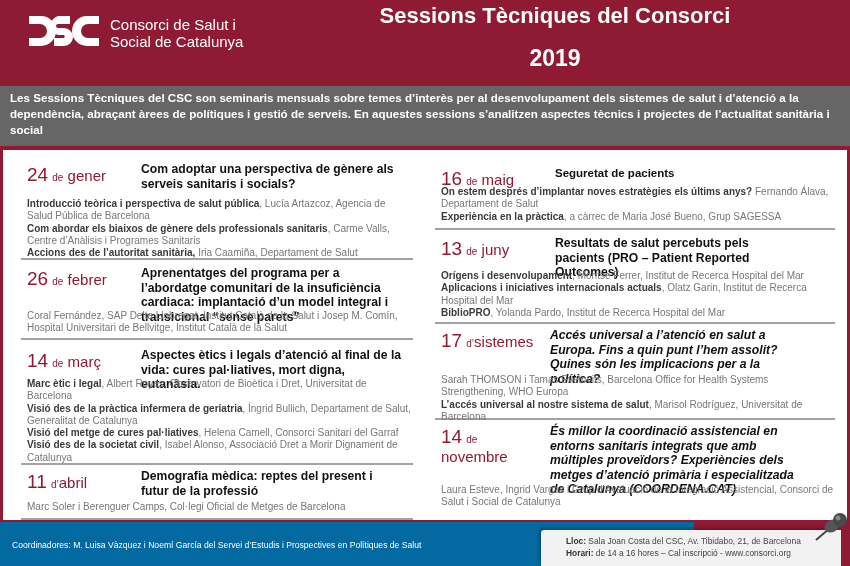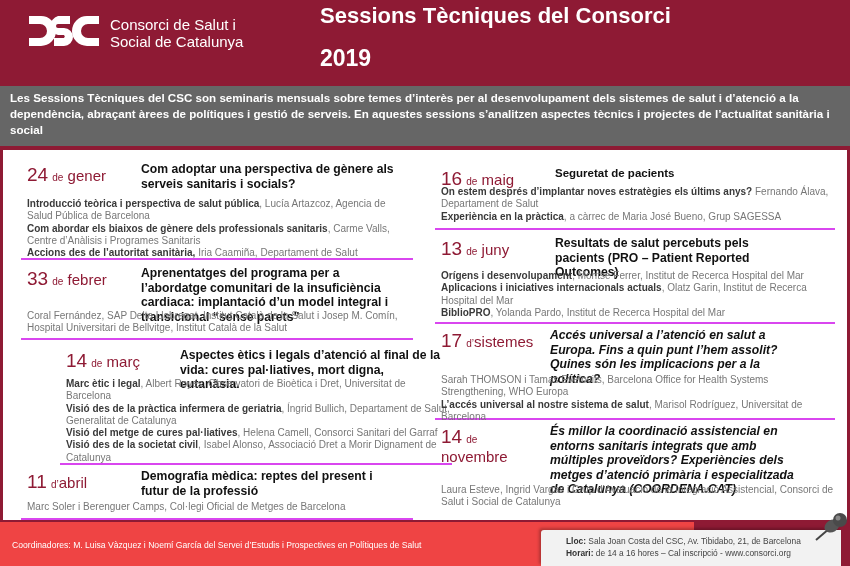--- a/index.html
+++ b/index.html
@@ -2,43 +2,43 @@
 <html><head>
 <meta charset="utf-8">
 <style>
   * { box-sizing: border-box; margin: 0; padding: 0; }
   html, body { width: 850px; height: 566px; overflow: hidden; }
   body { background: #8e1a34; font-family: "Liberation Sans", sans-serif; position: relative; }
 
   .header { position: absolute; left: 0; top: 0; width: 850px; height: 84px; background: #8e1a34; }
   .logo-mark { position: absolute; left: 28px; top: 14px; width: 72px; height: 34px; }
   .logo-text { position: absolute; left: 110px; top: 16px; color: #fff; font-size: 15px; line-height: 17px; font-weight: normal; }
-  .title { position: absolute; left: 320px; top: 0; width: 470px; color: #fff; font-weight: bold; font-size: 22px; }
+  .title { position: absolute; left: 320px; top: 0; width: 470px; text-align: center; color: #fff; font-weight: bold; font-size: 22px; }
   .title .l1 { display: block; margin-top: 2px; height: 28px; line-height: 28px; }
   .title .l2 { display: block; margin-top: 14px; line-height: 28px; font-size: 23px; }
 
   .intro { position: absolute; left: 0; top: 86px; width: 850px; height: 60px; background: #666666; color: #fff; font-weight: bold; font-size: 11.6px; line-height: 16px; padding: 4px 10px 0 10px; }
 
   .content { position: absolute; left: 3px; top: 150px; width: 844px; height: 370px; background: #fff; }
   .col { position: absolute; top: 0; }
   .col-left { left: 0; width: 422px; }
   .col-right { left: 422px; width: 422px; }
 
-  .session { position: absolute; left: 18px; width: 392px; border-bottom: 2px solid #d946ef; }
+  .session { position: absolute; left: 18px; width: 392px; border-bottom: 2px solid #a3a3a3; }
   .col-right .session { left: 10px; width: 400px; }
   .session-date { position: absolute; left: 6px; top: 0; color: #8e1a34; font-weight: normal; font-size: 15px; }
   .session-date .day { font-size: 19px; }
   .session-date .de { font-size: 10px; }
   .session-date .month { font-size: 15px; }
   .session-title { position: absolute; color: #111; font-weight: bold; font-size: 12.2px; line-height: 14.5px; }
   .session-speakers { position: absolute; left: 6px; right: 0; font-size: 10px; line-height: 12.3px; color: #777; }
   .session-speakers .talk { display: block; }
   .session-speakers b { color: #3a3a3a; font-weight: bold; }
 
-  .footer { position: absolute; left: 0; top: 522px; width: 694px; height: 44px; background: #ef4444; }
+  .footer { position: absolute; left: 0; top: 522px; width: 694px; height: 44px; background: #0369a1; }
   .coord { position: absolute; left: 12px; top: 18px; color: #fff; font-size: 8.6px; }
   .info-box { position: absolute; left: 541px; top: 530px; width: 300px; height: 36px; background: #f2f2f2; border-top-left-radius: 3px; box-shadow: -2px -2px 3px rgba(0,0,0,0.25); font-size: 8.4px; color: #444; padding: 6px 1px 0 25px; line-height: 11.5px; }
   .info-box b { color: #333; }
   .pin { position: absolute; left: 812px; top: 512px; width: 38px; height: 30px; }
 </style>
 </head>
 <body>
 
 <div class="header">
   <svg class="logo-mark" viewBox="0 0 72 34">
@@ -66,27 +66,27 @@
       <div class="session" style="top: 6px; height: 104px;">
         <div class="session-date" style="top: 8px;"><span class="day">24</span> <span class="de">de</span> <span class="month">gener</span></div>
         <div class="session-title" style="left: 120px; top: 6px; width: 262px;">Com adoptar una perspectiva de gènere als serveis sanitaris i socials?</div>
         <div class="session-speakers" style="top: 42px;">
           <span class="talk"><b>Introducció teòrica i perspectiva de salut pública</b><span>, Lucía Artazcoz, Agencia de Salud Pública de Barcelona</span></span>
           <span class="talk"><b>Com abordar els biaixos de gènere dels professionals sanitaris</b><span>, Carme Valls, Centre d’Anàlisis i Programes Sanitaris</span></span>
           <span class="talk"><b>Accions des de l’autoritat sanitària,</b><span> Iria Caamiña, Departament de Salut</span></span>
         </div>
       </div>
       <div class="session" style="top: 110px; height: 80px;">
-        <div class="session-date" style="top: 8px;"><span class="day">33</span> <span class="de">de</span> <span class="month">febrer</span></div>
+        <div class="session-date" style="top: 8px;"><span class="day">26</span> <span class="de">de</span> <span class="month">febrer</span></div>
         <div class="session-title" style="left: 120px; top: 6px; width: 262px;">Aprenentatges del programa per a l’abordatge comunitari de la insuficiència cardiaca: implantació d’un model integral i transicional “sense parets”</div>
         <div class="session-speakers" style="top: 50px;">
           <span class="talk"><b></b><span>Coral Fernández, SAP Delta Llobregat, Institut Català de la Salut i Josep M. Comín, Hospital Universitari de Bellvitge, Institut Català de la Salut</span></span>
         </div>
       </div>
-      <div class="session" style="top: 190px; height: 125px; margin-left: 39px;">
+      <div class="session" style="top: 190px; height: 125px;">
         <div class="session-date" style="top: 10px;"><span class="day">14</span> <span class="de">de</span> <span class="month">març</span></div>
         <div class="session-title" style="left: 120px; top: 8px; width: 262px;">Aspectes ètics i legals d’atenció al final de la vida: cures pal·liatives, mort digna, eutanàsia.</div>
         <div class="session-speakers" style="top: 38px;">
           <span class="talk"><b>Marc ètic i legal</b><span>, Albert Royes, Observatori de Bioètica i Dret, Universitat de Barcelona</span></span>
           <span class="talk"><b>Visió des de la pràctica infermera de geriatria</b><span>, Íngrid Bullich, Departament de Salut, Generalitat de Catalunya</span></span>
           <span class="talk"><b>Visió del metge de cures pal·liatives</b><span>, Helena Camell, Consorci Sanitari del Garraf</span></span>
           <span class="talk"><b>Visió des de la societat civil</b><span>, Isabel Alonso, Associació Dret a Morir Dignament de Catalunya</span></span>
         </div>
       </div>
       <div class="session" style="top: 315px; height: 55px;">

